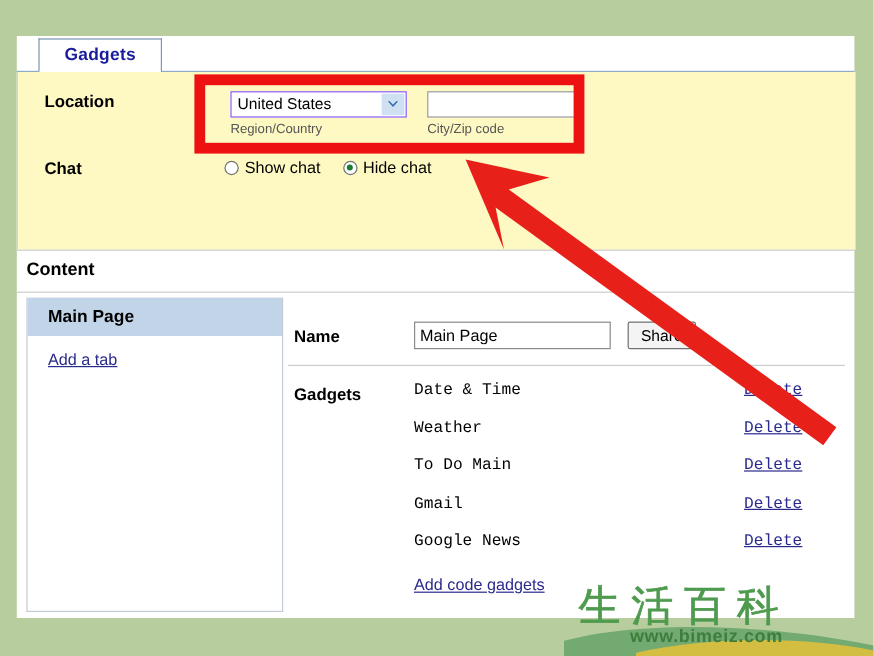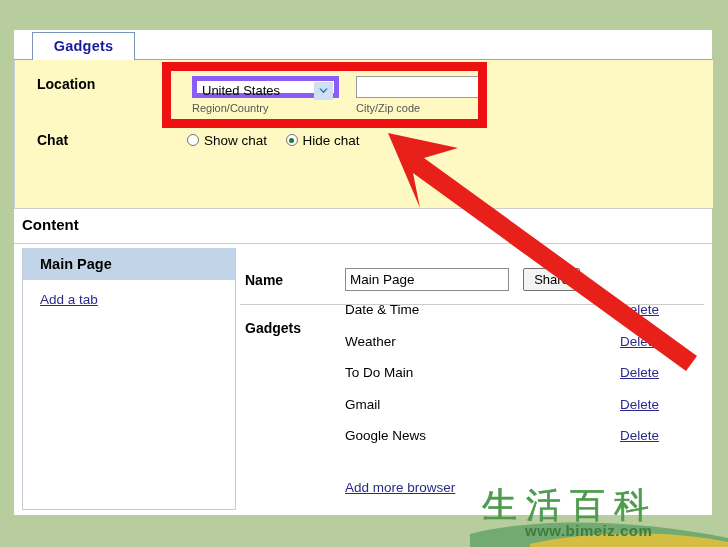--- a/index.html
+++ b/index.html
@@ -105,21 +105,21 @@
   }
 
   
   #country-select {
     position: absolute;
     left: 177px;
     top: 16px;
     width: 147px;
     height: 22px;
     background: #ffffff;
-    border: 5px solid #8b5cf6;
+    border: 1px solid #8b5cf6;
     box-sizing: border-box;
     font-size: 13px;
     color: #000;
     line-height: 20px;
     padding-left: 5px;
   }
   #country-select-arrow {
     position: absolute;
     right: 1px;
     top: 1px;
@@ -331,22 +331,23 @@
   }
 
   #gadgets-label {
     position: absolute;
     left: 5px;
     top: 72px;
   }
   #gadgets-list {
     position: absolute;
     left: 105px;
-    top: 54px;
+    top: 70px;
     width: 359px;
+    font-family: Liberation Mono, monospace;
   }
   .gadget-row {
     position: relative;
     height: 31.5px;
     font-size: 13.5px;
     color: #000;
   }
   .gadget-name {
     position: absolute;
     left: 0;
@@ -512,21 +513,21 @@
       <div class="gadget-row">
         <span class="gadget-name">Gmail</span>
         <a class="gadget-delete">Delete</a>
       </div>
       <div class="gadget-row">
         <span class="gadget-name">Google News</span>
         <a class="gadget-delete">Delete</a>
       </div>
     </div>
 
-    <a id="add-more-gadgets">Add more browser</a>
+    <a id="add-more-gadgets">Add code gadgets</a>
   </div>
 </div>
 
 <div id="red-highlight-box"></div>
 
 <svg id="red-arrow" viewBox="0 0 728 547">
   <polygon points="388,133 458,148 424,158 697,356 686,371 413,173 420,208" fill="#e8201a"></polygon>
 </svg>
 
 <div id="watermark">

